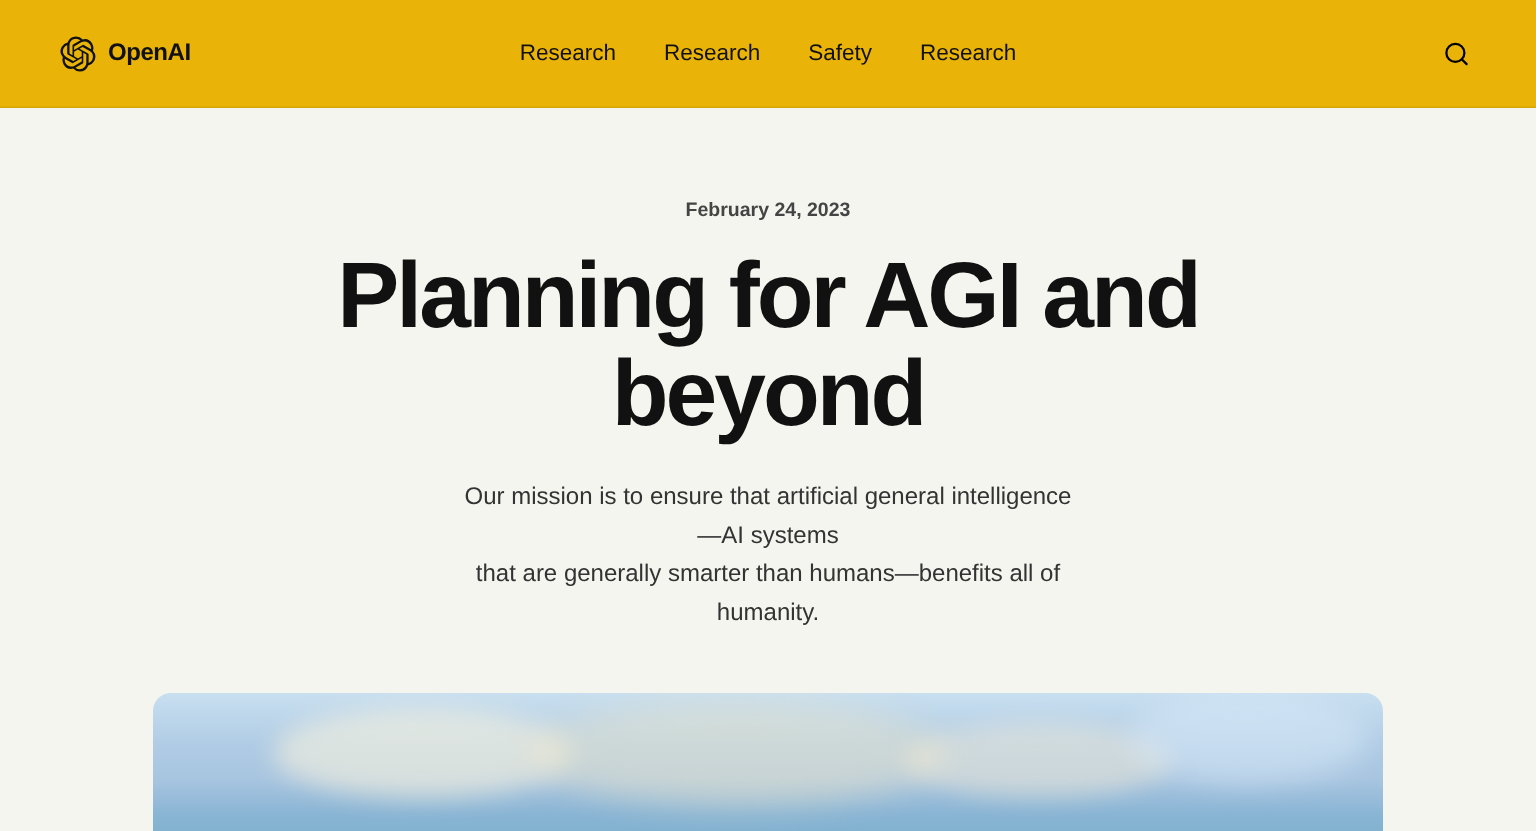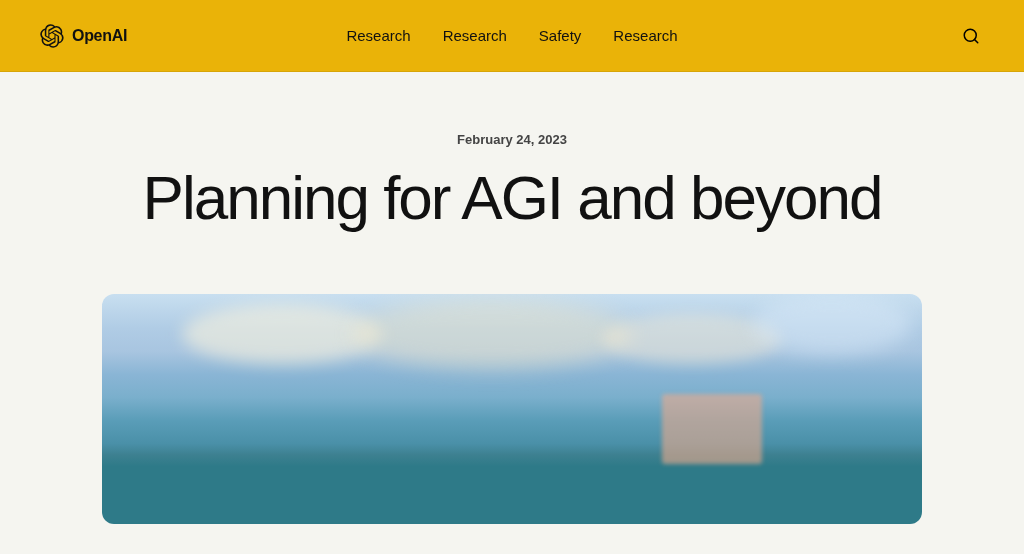--- a/index.html
+++ b/index.html
@@ -102,21 +102,21 @@
     .hero-date {
       font-size: 13px;
       color: #444;
       margin-bottom: 18px;
       letter-spacing: 0;
       font-weight: 700;
     }
 
     .hero-title {
       font-size: 62px;
-      font-weight: 400;
+      font-weight: 700;
       letter-spacing: -2px;
       line-height: 1.05;
       margin-bottom: 24px;
       color: #111;
       max-width: 750px;
     }
 
     .hero-subtitle {
       font-size: 16px;
       color: #333;
@@ -223,20 +223,24 @@
         <circle cx="11" cy="11" r="8"></circle>
         <line x1="21" y1="21" x2="16.65" y2="16.65"></line>
       </svg>
     </button>
   </div>
 </nav>
 
 <section class="hero">
   <p class="hero-date">February 24, 2023</p>
   <h1 class="hero-title">Planning for AGI and beyond</h1>
+  <p class="hero-subtitle">
+    <span>Our mission is to ensure that artificial general intelligence—AI systems</span><br>
+    <span>that are generally smarter than humans—benefits all of humanity.</span>
+  </p>
 </section>
 
 <div class="hero-image-container">
   <div class="hero-painting">
 
     <div class="cloud1"></div>
     <div class="cloud2"></div>
     <div class="cloud3"></div>
     <div class="cloud4"></div>
 

